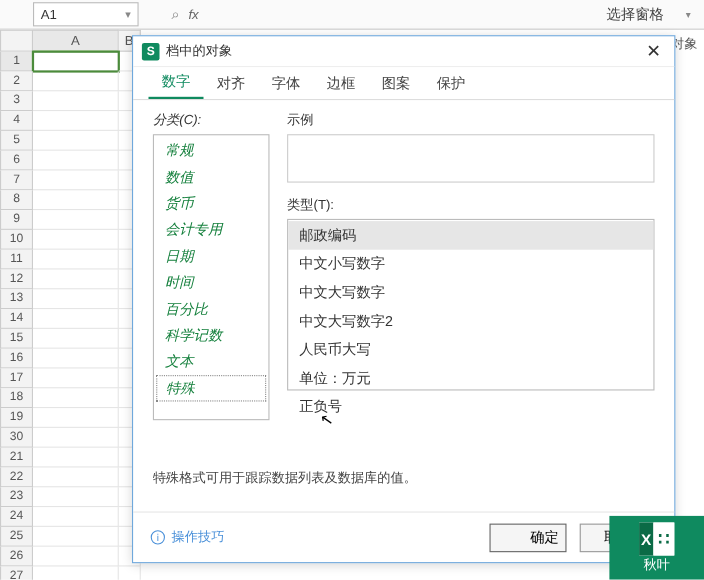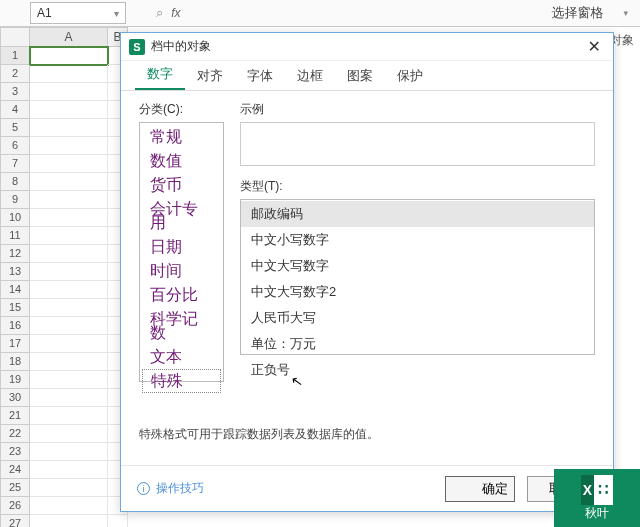--- a/index.html
+++ b/index.html
@@ -36,24 +36,24 @@
   
   .dialog { position: absolute; left: 120px; top: 32px; width: 494px; height: 480px; background: #fff; border: 1px solid #6fa8dc; box-shadow: 0 2px 10px rgba(0,0,0,0.18); }
   .dlg-title { height: 28px; display: flex; align-items: center; padding: 0 8px; border-bottom: 1px solid #eee; }
   .dlg-title .badge { width:16px; height:16px; background:#0f8a5f; color:#fff; font-weight:bold; display:flex; align-items:center; justify-content:center; font-size:11px; border-radius:2px; margin-right:6px; }
   .dlg-title .close { margin-left:auto; font-size:16px; color:#333; padding:0 4px; cursor:pointer; }
   .tabs { display:flex; gap:0; padding: 0 14px; border-bottom:1px solid #ddd; height:30px; align-items:flex-end; }
   .tab { padding: 6px 12px 5px; font-size:13px; color:#444; cursor:pointer; }
   .tab.active { color:#0f8a5f; border-bottom:2px solid #0f8a5f; font-weight:500; }
 
   .dlg-body { padding: 10px 18px 0; display:flex; gap:16px; }
-  .left-col { width:85px; }
+  .left-col { width:106px;font-style:italic; }
   .lbl { font-size:12px; color:#333; margin-bottom:4px; display:block; }
   .cat-list { border:1px solid #bbb; height:260px; padding:2px 0; }
-  .cat-item { padding:5px 10px; font-size:16px; color:#701a75; cursor:pointer; line-height:14px; }
+  .cat-item { padding:5px 10px; font-size:13px; color:#15803d; cursor:pointer; line-height:14px; }
   .cat-item.sel { border:1px dotted #888; margin:0 2px; padding:4px 8px; }
 
   .right-col { flex:1; }
   .sample-box { border:1px solid #ccc; height:44px; margin-bottom:12px; }
   .type-list { border:1px solid #bbb; height:156px; padding:1px 0; }
   .type-item { padding:4px 10px; font-size:13px; color:#333; cursor:pointer; }
   .type-item.sel { background:#e6e6e6; }
 
   .hint { position:absolute; left:18px; bottom:68px; font-size:12px; color:#444; }
 

